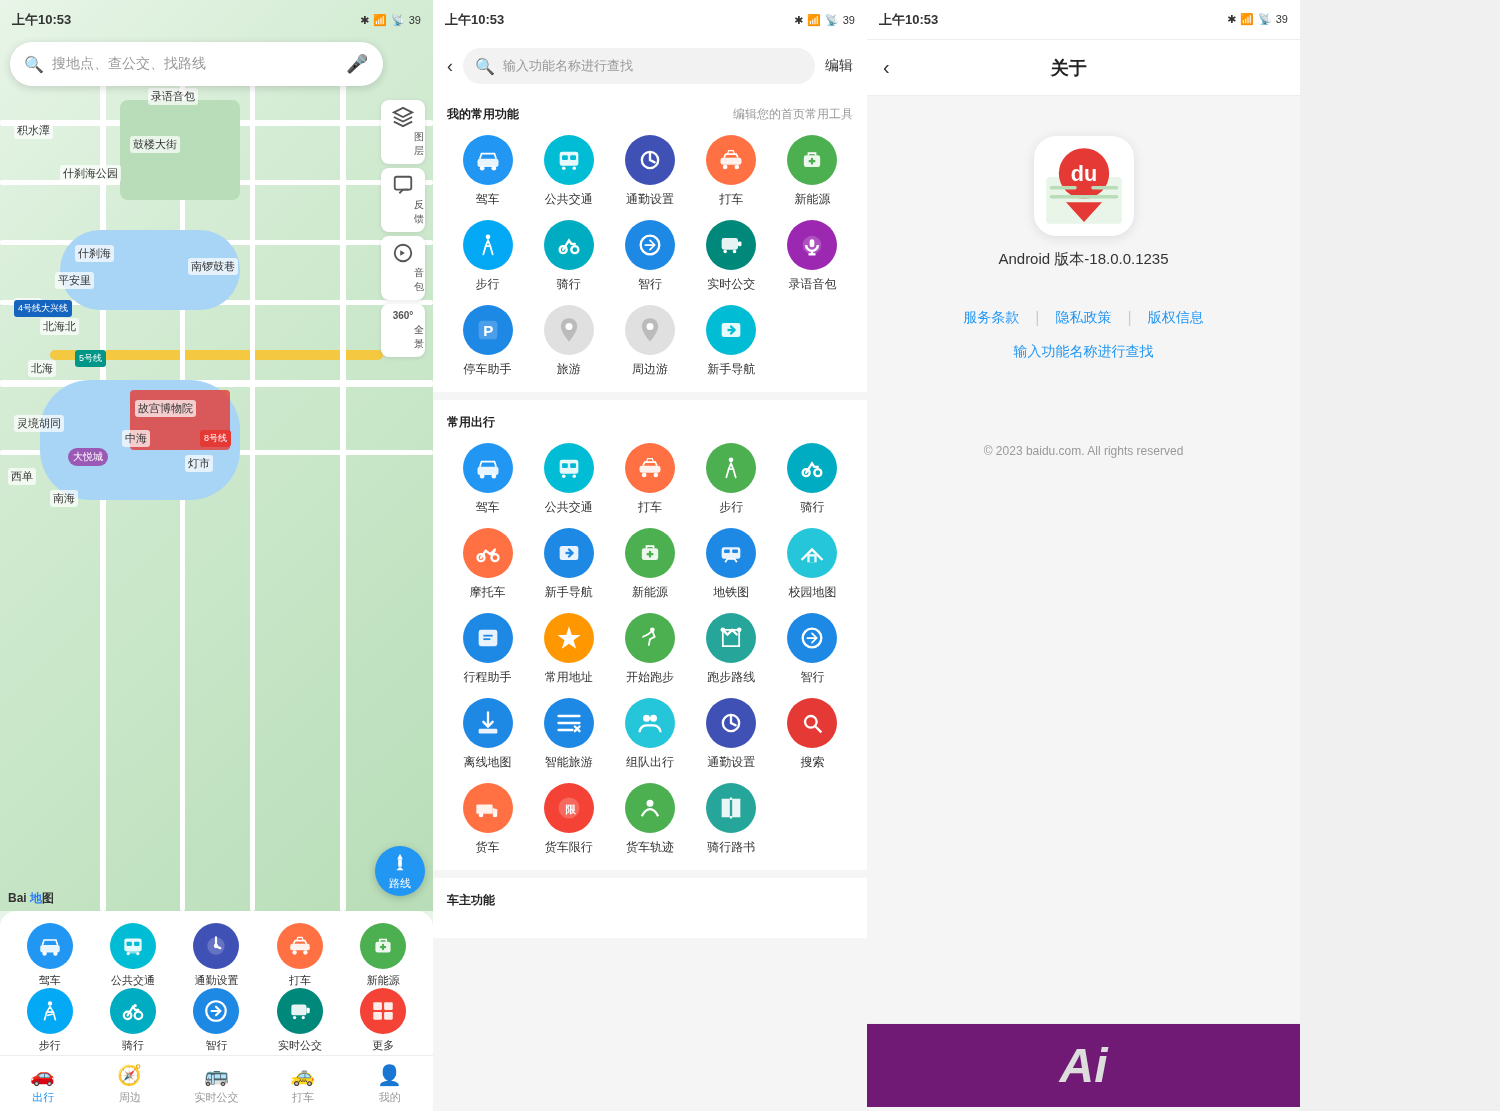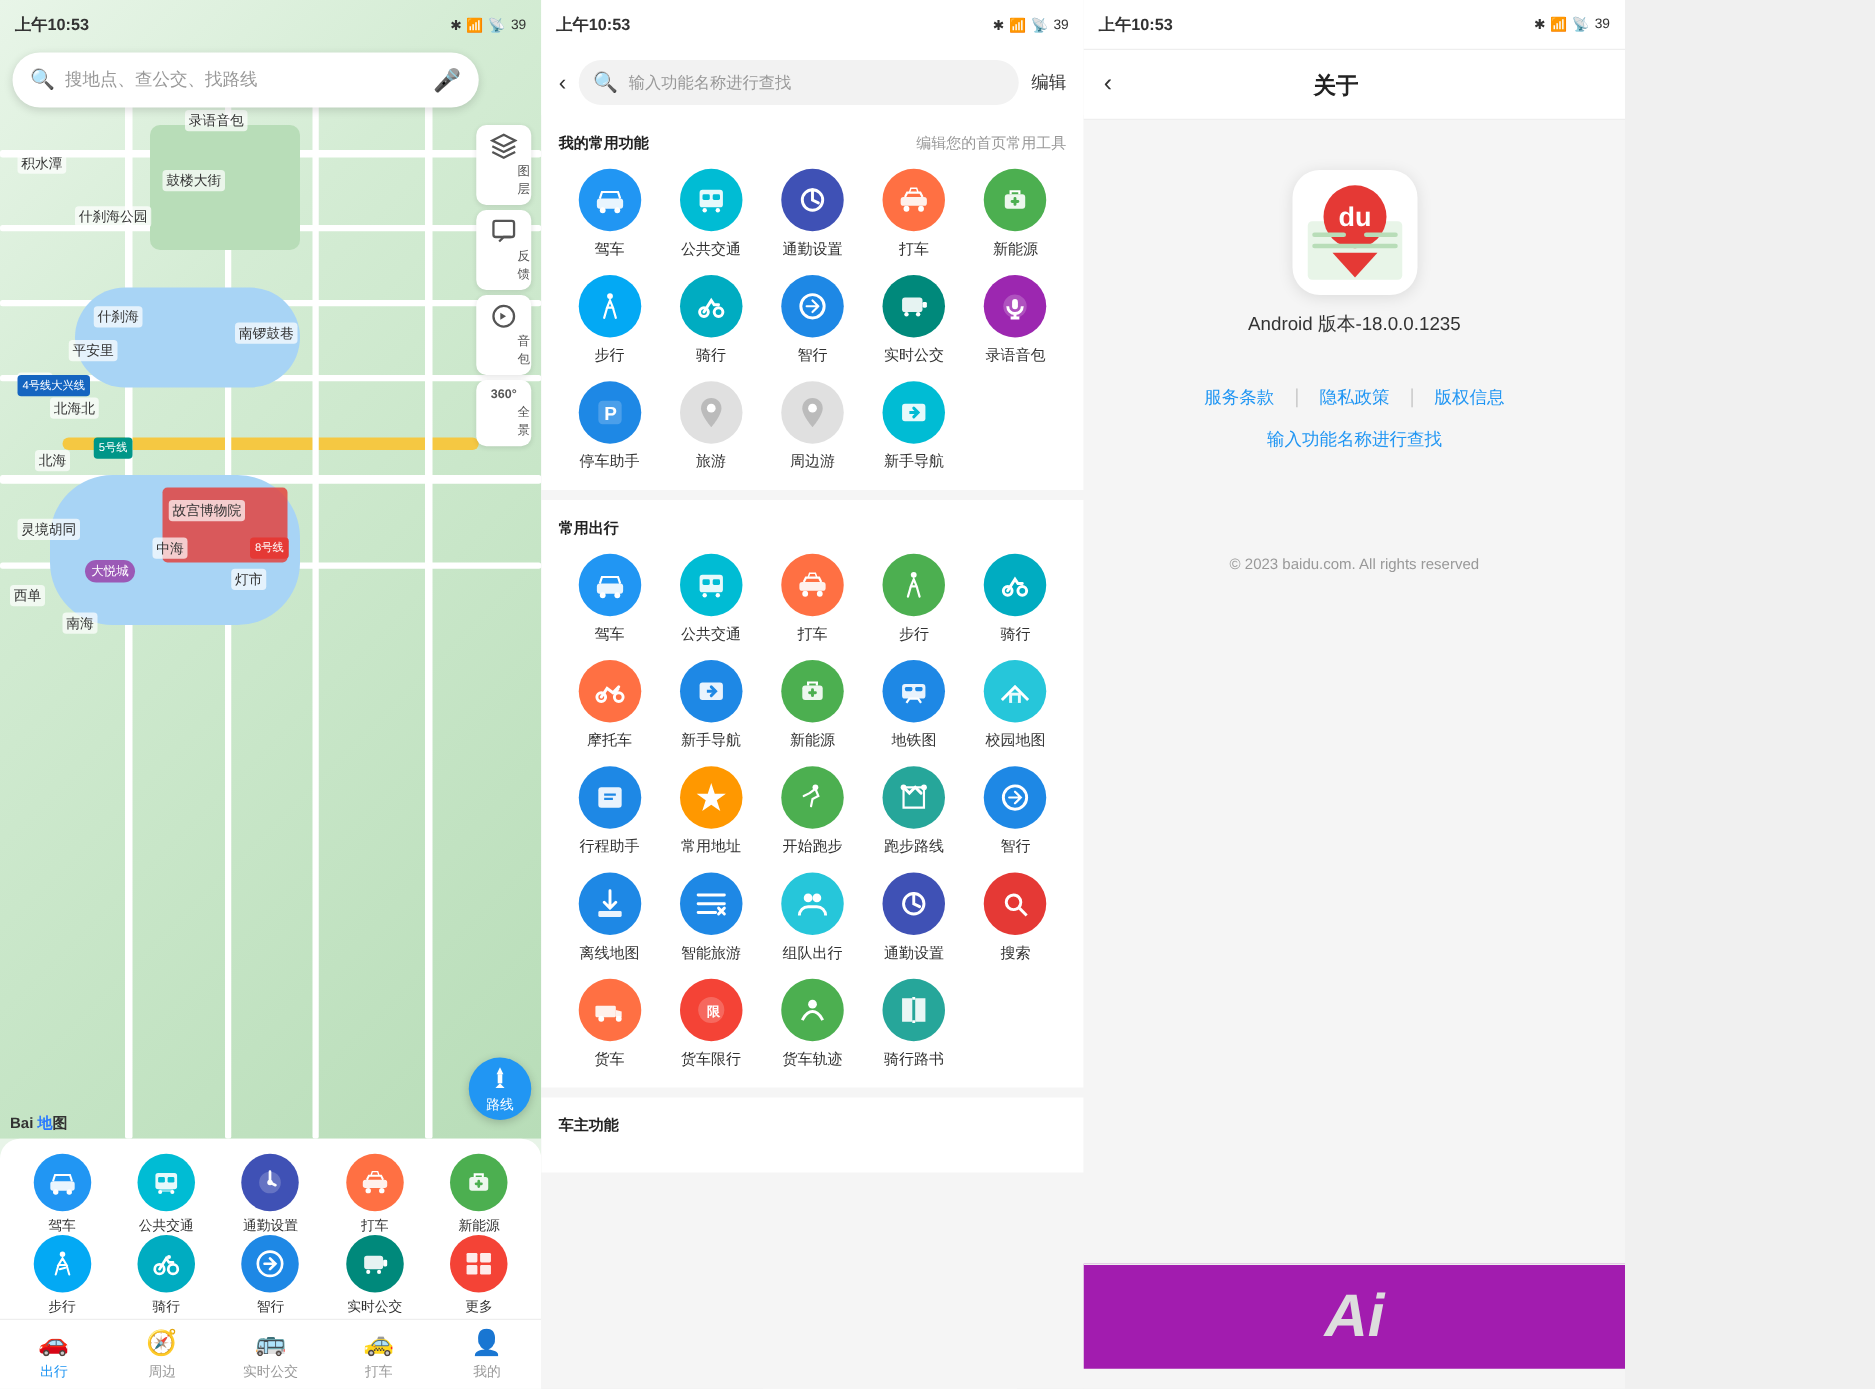--- a/index.html
+++ b/index.html
@@ -887,16 +887,16 @@
       <span class="about-link">版权信息</span>
     </div>
 
     <span class="about-share">输入功能名称进行查找</span>
 
     <div class="about-footer" style="margin-top:40px;">
       <div class="about-icp">© 2023 baidu.com. All rights reserved</div>
     </div>
   </div>
 
-  <div style="position:absolute;bottom:16px;left:0;right:0;height:84px;background:#a21caf;border-top:1px solid #eee;display:flex;align-items:center;justify-content:center;">
+  <div style="position:absolute;bottom:4px;left:0;right:0;height:84px;background:#701a75;border-top:1px solid #eee;display:flex;align-items:center;justify-content:center;">
     <span style="font-size:48px;font-weight:bold;color:#ddd;font-style:italic;">Ai</span>
   </div>
 </div>
 
 </body></html>

